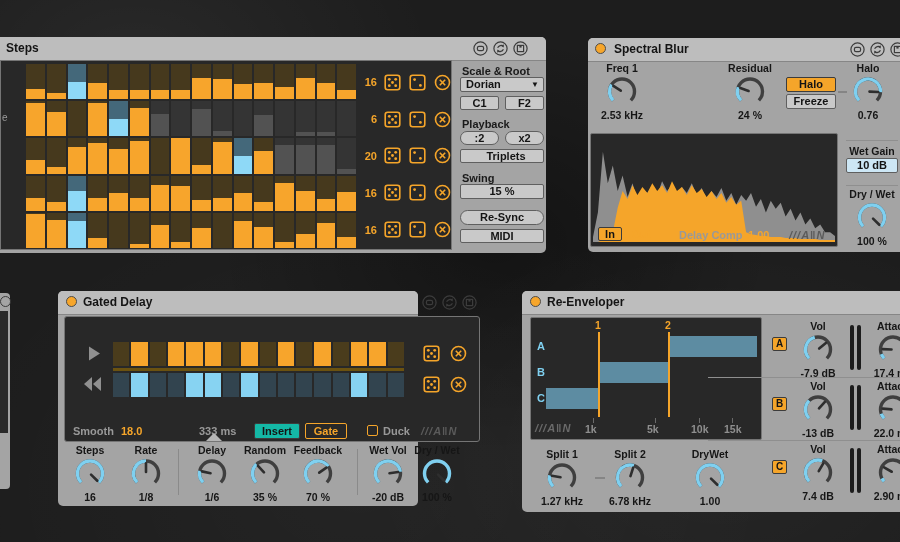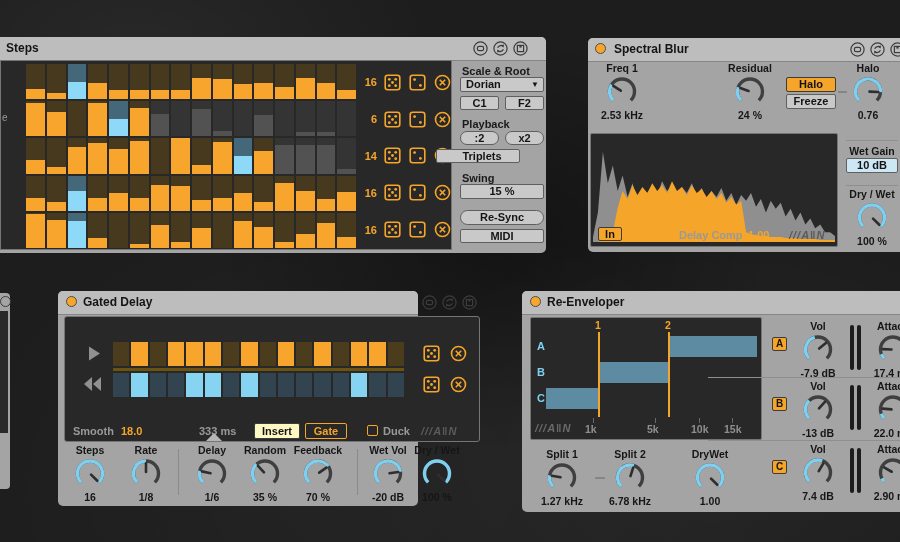--- a/index.html
+++ b/index.html
@@ -359,21 +359,21 @@
               <circle cx="11.4" cy="11.4" r="1.4" fill="#f5a52a"></circle>
             </svg>
             <svg width="17" height="17">
               <circle cx="8.5" cy="8.5" r="7" stroke="#f5a52a" stroke-width="1.6" fill="none"></circle>
               <line x1="5.8" y1="5.8" x2="11.2" y2="11.2" stroke="#f5a52a" stroke-width="1.6"></line>
               <line x1="11.2" y1="5.8" x2="5.8" y2="11.2" stroke="#f5a52a" stroke-width="1.6"></line>
             </svg>
           </div>
         </div>
         <div class="rowctl">
-          <div class="rownum">14</div>
+          <div class="rownum">20</div>
           <div style="display: flex; gap: 8px;">
             <svg width="17" height="17">
               <rect x="1.2" y="1.2" width="14.6" height="14.6" rx="2.5" stroke="#f5a52a" stroke-width="1.6" fill="none"></rect>
               <circle cx="5.3" cy="5.3" r="1.4" fill="#f5a52a"></circle>
               <circle cx="11.7" cy="5.3" r="1.4" fill="#f5a52a"></circle>
               <circle cx="8.5" cy="8.5" r="1.4" fill="#f5a52a"></circle>
               <circle cx="5.3" cy="11.7" r="1.4" fill="#f5a52a"></circle>
               <circle cx="11.7" cy="11.7" r="1.4" fill="#f5a52a"></circle>
             </svg>
             <svg width="17" height="17">
@@ -440,21 +440,21 @@
   <div class="label-dark" style="position:absolute;left:470px;top:28px;">Scale &amp; Root</div>
   <div class="pbtn" style="left:468px;top:40px;width:84px;height:15px;text-align:left;line-height:13px;">
     <span style="padding-left:5px;">Dorian</span>
     <span style="position:absolute;right:4px;top:0;font-size:8px;line-height:13px;">▼</span>
   </div>
   <div class="pbtn" style="left:468px;top:59px;width:39px;height:14px;line-height:12px;">C1</div>
   <div class="pbtn" style="left:513px;top:59px;width:39px;height:14px;line-height:12px;">F2</div>
   <div class="label-dark" style="position:absolute;left:470px;top:81px;">Playback</div>
   <div class="pbtn pill" style="left:468px;top:94px;width:39px;height:14px;line-height:12px;">:2</div>
   <div class="pbtn pill" style="left:513px;top:94px;width:39px;height:14px;line-height:12px;">x2</div>
-  <div class="pbtn" style="left:444px;top:112px;width:84px;height:14px;line-height:12px;padding-left:8px;">Triplets</div>
+  <div class="pbtn" style="left:468px;top:112px;width:84px;height:14px;line-height:12px;padding-left:8px;">Triplets</div>
   <div class="label-dark" style="position:absolute;left:470px;top:135px;">Swing</div>
   <div class="pbtn" style="left:468px;top:147px;width:84px;height:15px;line-height:13px;">15 %</div>
   <div class="pbtn pill" style="left:468px;top:173px;width:84px;height:15px;line-height:13px;">Re-Sync</div>
   <div class="pbtn" style="left:468px;top:192px;width:84px;height:14px;line-height:12px;">MIDI</div>
 </div>
 
 <div class="device" id="dev-sb" style="left:588px;top:38px;width:322px;height:214px;">
   <div class="titlebar">
     <div class="led" style="left:7px;"></div>
     <div class="dtitle" style="left:26px;">Spectral Blur</div>
@@ -630,21 +630,21 @@
           <line x1="5.8" y1="5.8" x2="11.2" y2="11.2" stroke="#f5a52a" stroke-width="1.6"></line>
           <line x1="11.2" y1="5.8" x2="5.8" y2="11.2" stroke="#f5a52a" stroke-width="1.6"></line>
         </svg>
       </div>
     <div class="graytext" style="position:absolute;left:8px;top:108px;font-size:11px;font-weight:bold;">Smooth</div>
     <div class="orangetext" style="position:absolute;left:56px;top:108px;font-size:11px;font-weight:bold;">18.0</div>
     <div class="graytext" style="position:absolute;left:134px;top:108px;font-size:11px;font-weight:bold;">333 ms</div>
     <svg width="16" height="8" style="position:absolute;left:141px;top:116px;">
         <polygon points="8,0 16,8 0,8" fill="#b5b5b5"></polygon>
       </svg>
-    <div class="pbtn" style="left:189px;top:106px;width:46px;height:16px;line-height:14px;background:#fef9c3;border-color:#3c3c3c;">Insert</div>
+    <div class="pbtn" style="left:189px;top:106px;width:46px;height:16px;line-height:14px;background:#14b8a6;border-color:#3c3c3c;">Insert</div>
     <div class="pbtn" style="left:240px;top:106px;width:42px;height:16px;line-height:14px;background:transparent;border:1.5px solid #f5a52a;color:#f5a52a;">Gate</div>
     <div style="position:absolute;left:302px;top:108px;width:11px;height:11px;border:1.5px solid #f5a52a;border-radius:2px;box-sizing:border-box;"></div>
     <div class="graytext" style="position:absolute;left:318px;top:108px;font-size:11px;font-weight:bold;">Duck</div>
     <div class="logo" style="position:absolute;left:356px;top:108px;">///A‖N</div>
   </div>
   <div class="kblock" style="left:2px;top:153px;width:60px;">
       <div class="klabel">Steps</div>
       <svg width="40" height="34">
         <path d="M11.16,25.34 A12.5,12.5 0 1 1 28.84,25.34" stroke="#3f3f3f" stroke-width="3.4" fill="none" stroke-linecap="butt"></path>
         <path d="M11.16,25.34 A12.5,12.5 0 1 1 28.84,25.34" stroke="#7fd0f0" stroke-width="3.4" fill="none"></path>

